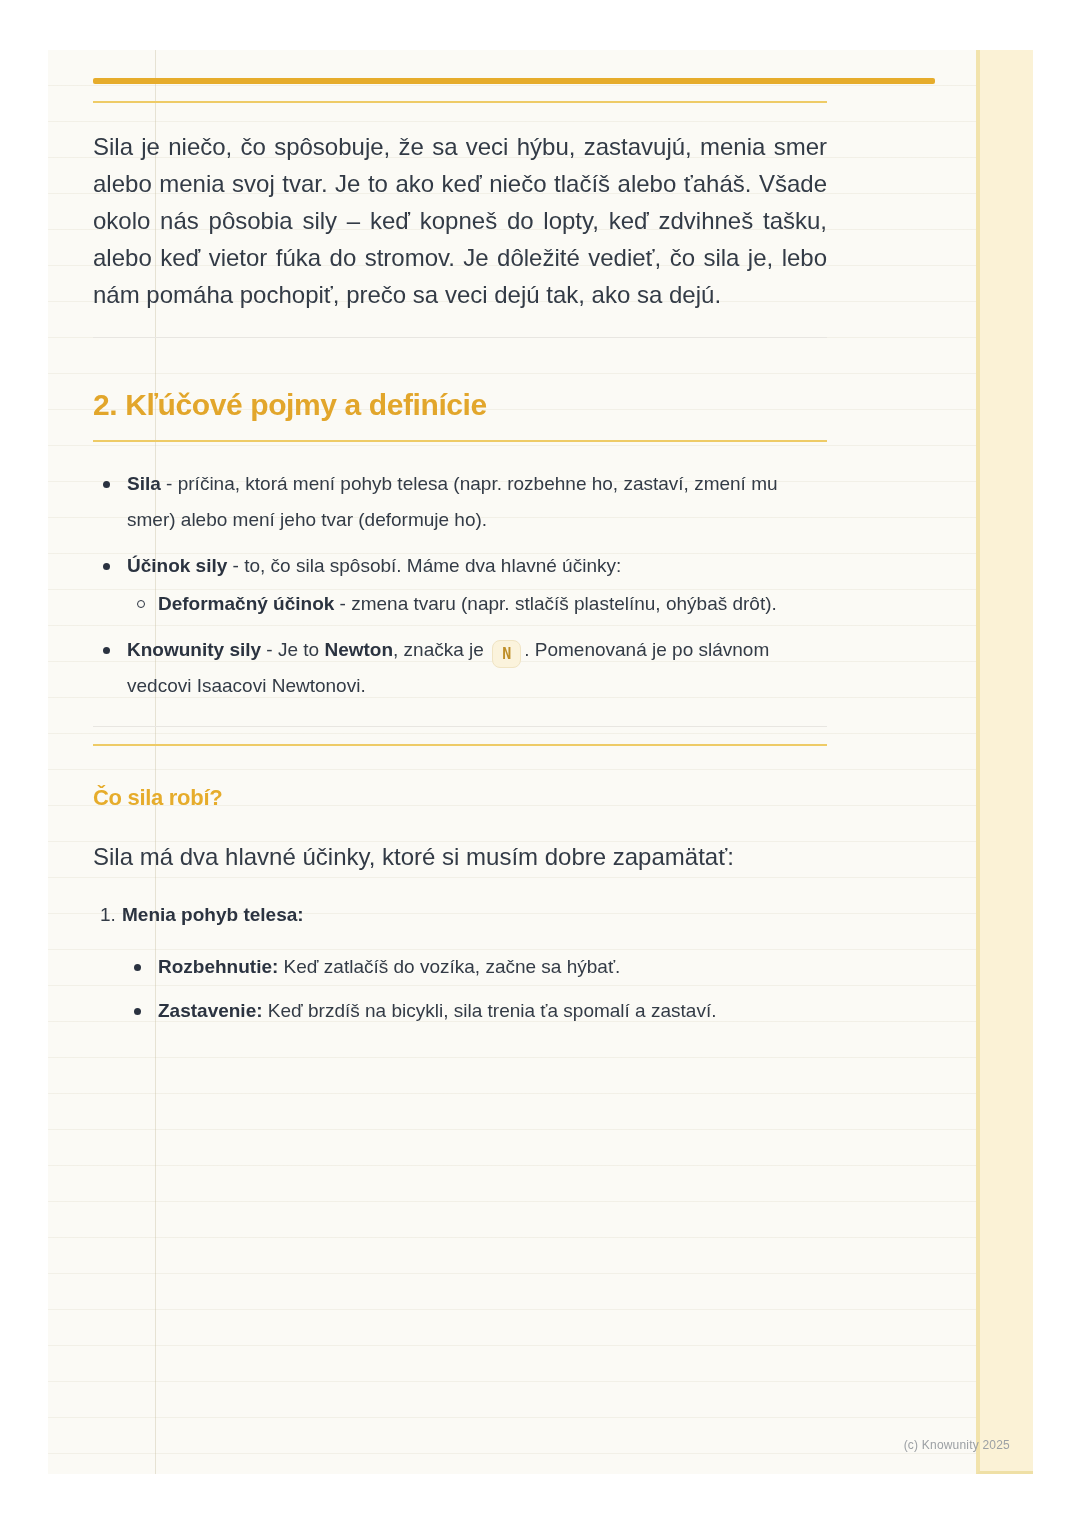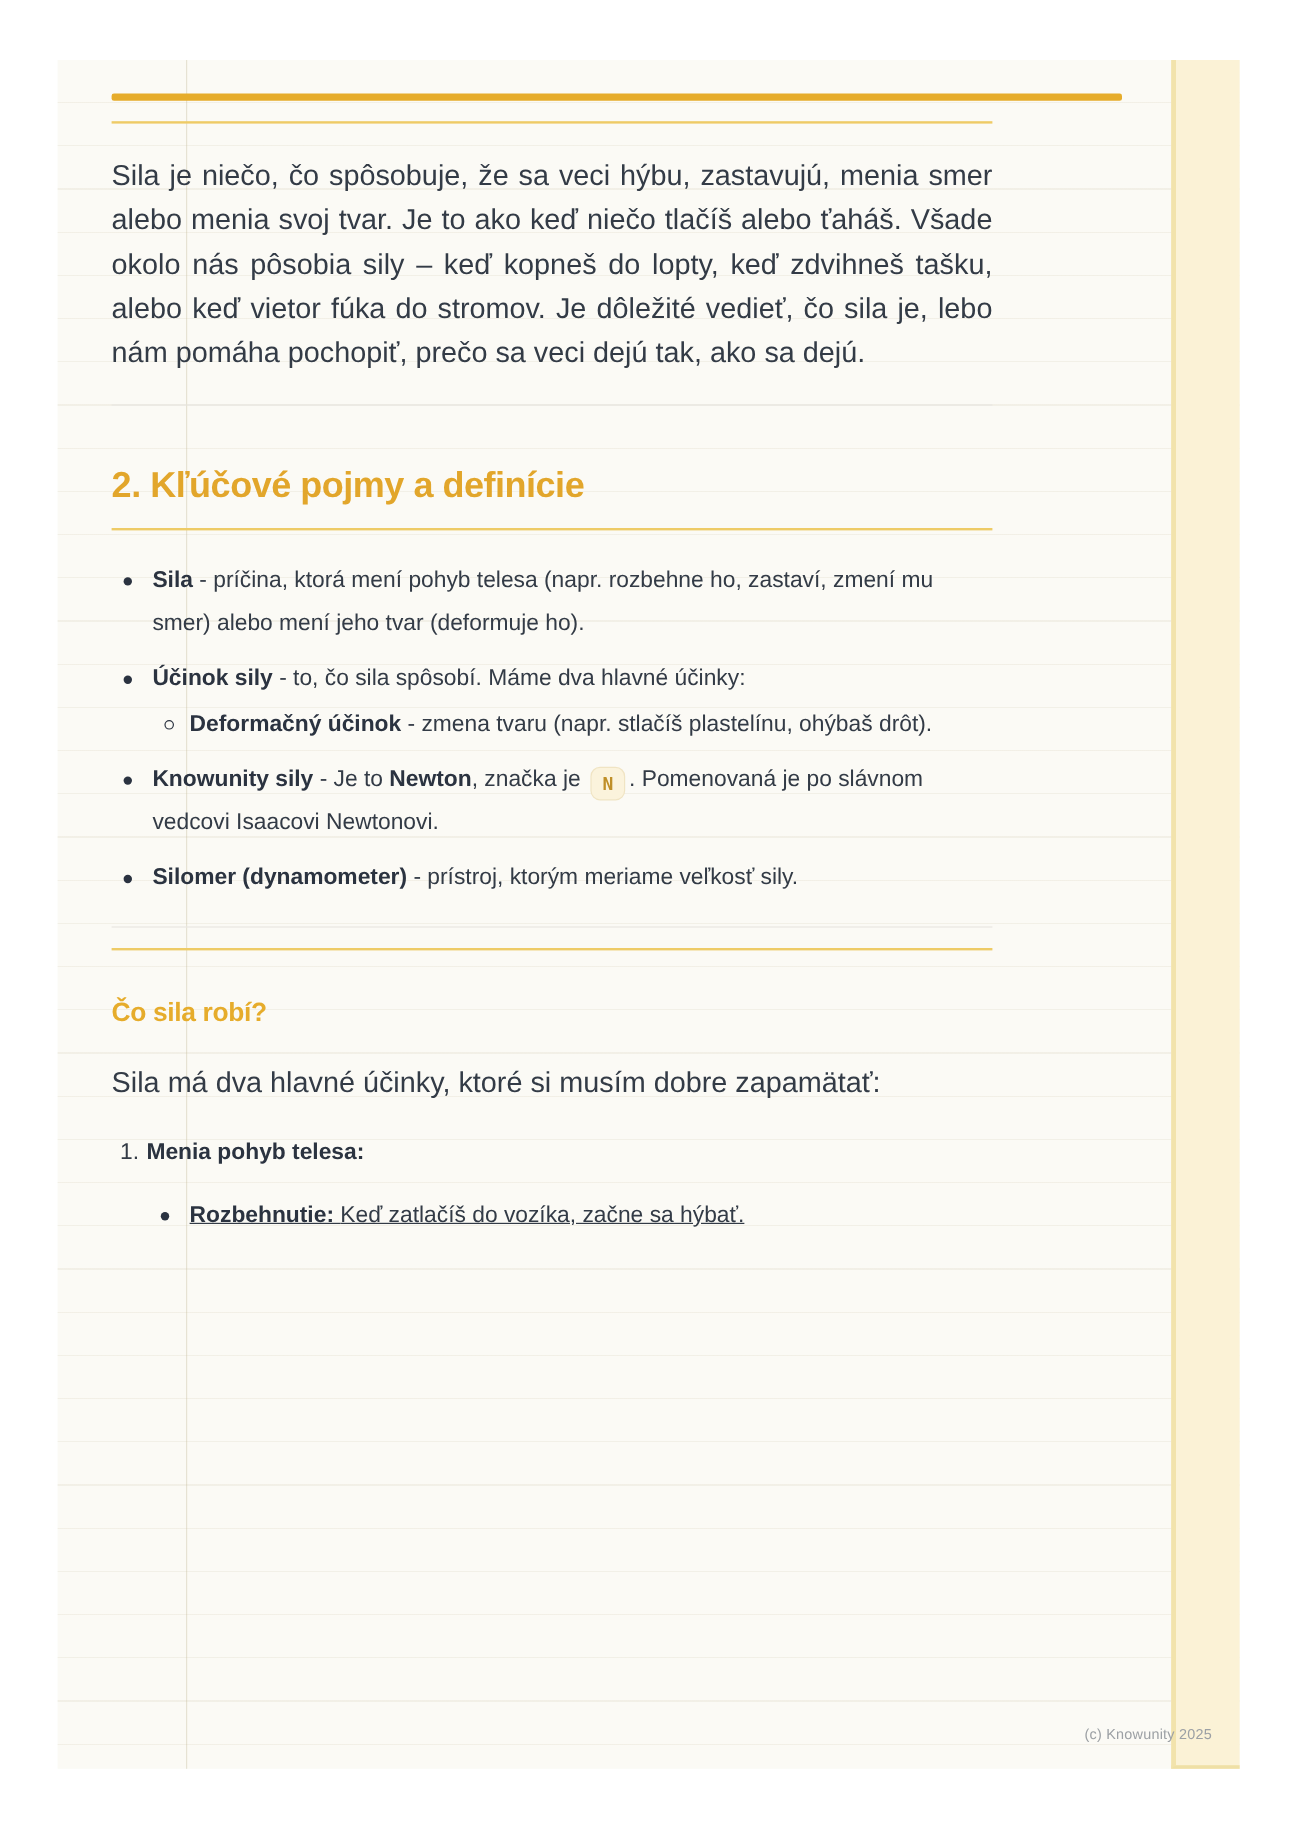--- a/index.html
+++ b/index.html
@@ -66,21 +66,21 @@
   ul.sub-list { list-style:none; margin-top:2px; padding-left:31px; }
   ul.sub-list > li { position:relative; margin-bottom:10px; }
   .ring { position:absolute; left:-21px; top:14px; width:8px; height:8px;
           border:1.5px solid #2A3240; border-radius:50%; background:transparent; }
 
   b, strong, .term { font-weight:700; color:#2B3340; }
 
   ol.num-list { margin-top:22px; list-style:none; width:734px; padding-left:29px; }
   ol.num-list > li { position:relative; font-size:19px; line-height:36px; color:#333B46; }
   .num-marker { position:absolute; left:-22px; font-weight:400; color:#333B46; }
-  ol.num-list ul.nested { list-style:none; margin-top:16px; padding-left:36px;text-decoration:underline; }
+  ol.num-list ul.nested { list-style:none; margin-top:16px; padding-left:36px; }
   ol.num-list ul.nested > li { position:relative; margin-bottom:8px; }
 
   .chip {
     display:inline-block; min-width:18px; text-align:center;
     padding:6px 9px 5px; margin:0 3px; border-radius:8px;
     background:#FBF3DC; border:1px solid #F0E4C3;
     color:#BF8F28; font-family:"DejaVu Sans Mono", monospace;
     font-size:15px; font-weight:700; line-height:1; vertical-align:-3px;
   }
 
@@ -129,45 +129,44 @@
           </li>
         </ul>
       </li>
       <li>
         <span class="dot"></span>
         <b class="term">Knowunity sily</b>
         <span>-</span>
         <span>Je to </span><b>Newton</b><span>, značka je</span>
         <span class="chip">N</span><span>. Pomenovaná je po slávnom vedcovi Isaacovi Newtonovi.</span>
       </li>
-      <li>
-        <span class="dot"></span>
-        <b class="term">Silomer (dynamometer)</b>
-        <span>-</span>
-        <span>prístroj, ktorým meriame veľkosť sily.</span>
-      </li>
     </ul>
 
     <div class="divider divider2"></div>
 
     <div class="sec-rule"></div>
 
     <h3 class="subsec">Čo sila robí?</h3>
     <p class="body-text lead">Sila má dva hlavné účinky, ktoré si musím dobre zapamätať:</p>
 
     <ol class="num-list">
       <li>
         <span class="num-marker">1.</span>
         <b class="term">Menia pohyb telesa:</b>
         <ul class="nested">
           <li>
             <span class="dot"></span>
             <b class="term">Rozbehnutie:</b>
             <span>Keď zatlačíš do vozíka, začne sa hýbať.</span>
           </li>
+          <li>
+            <span class="dot"></span>
+            <b class="term">Zastavenie:</b>
+            <span>Keď brzdíš na bicykli, sila trenia ťa spomalí a zastaví.</span>
+          </li>
         </ul>
       </li>
     </ol>
 
   </div>
 </div>
 
 <div class="watermark">(c) Knowunity 2025</div>
 
 </body></html>

